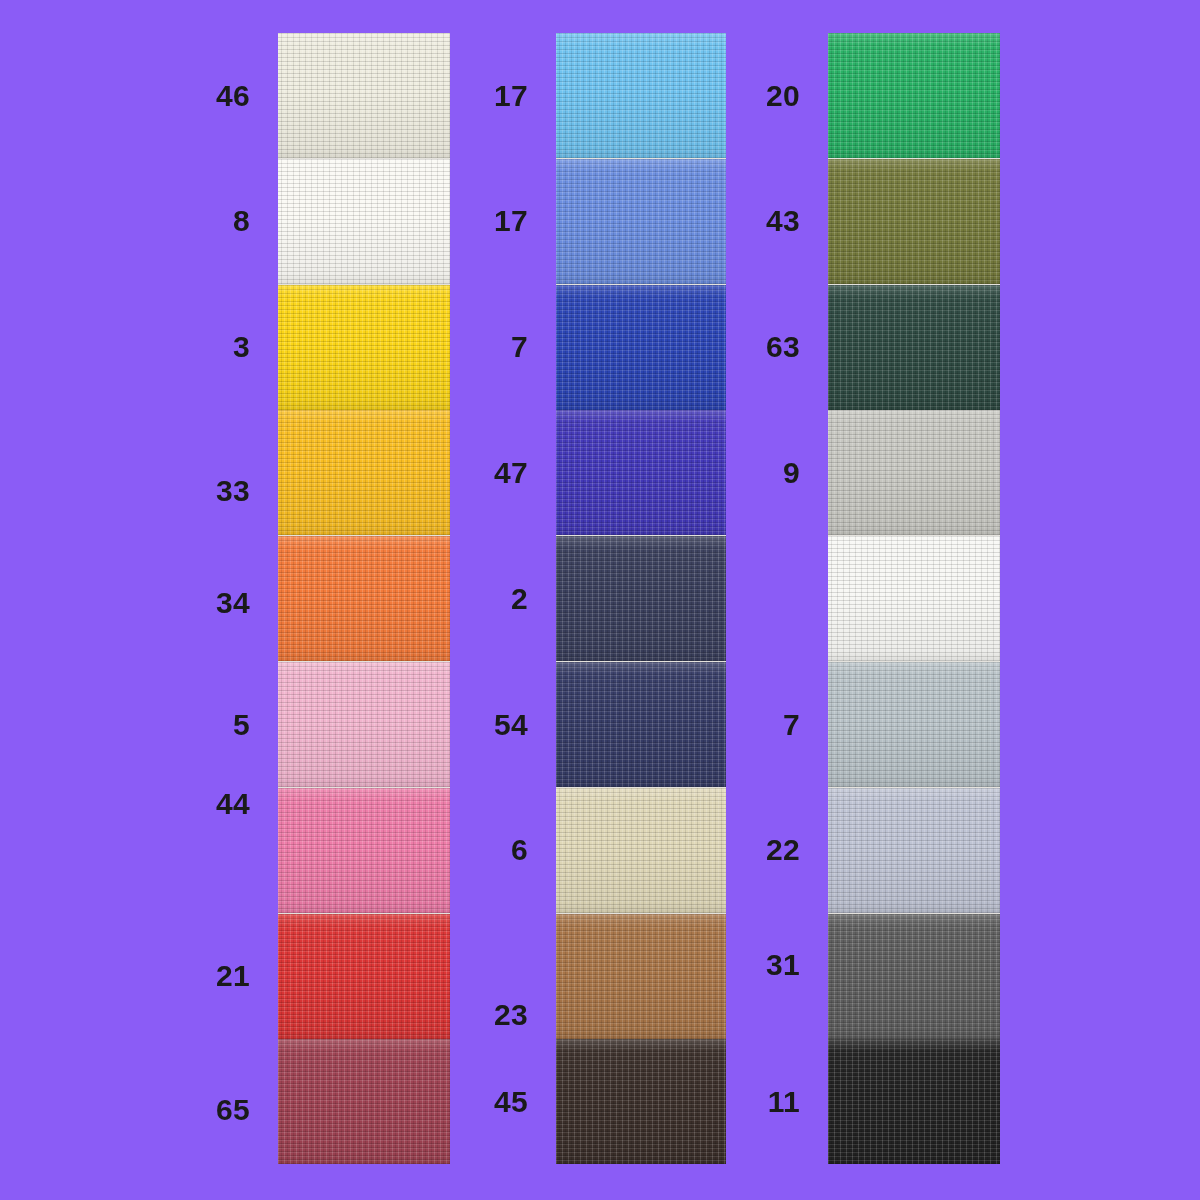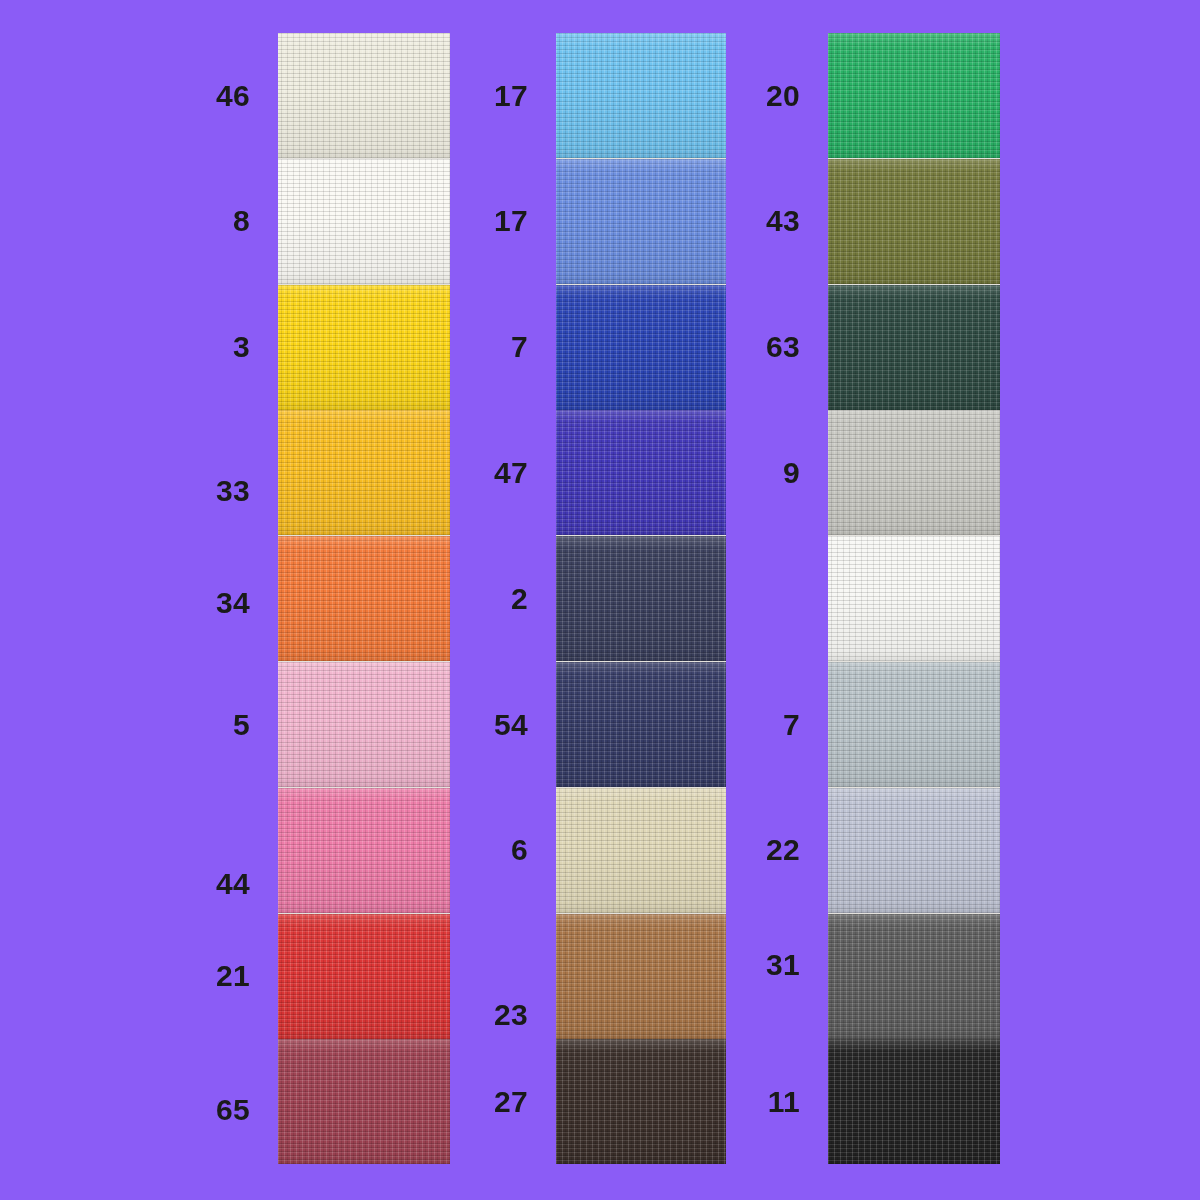--- a/index.html
+++ b/index.html
@@ -318,32 +318,32 @@
         <div class="weave-weft"></div>
         <div class="weave-shade"></div>
       </div>
     </div>
 <div class="swatch-label lab-col-1" style="top: 80.5px;">46</div>
     <div class="swatch-label lab-col-1" style="top: 206.3px;">8</div>
     <div class="swatch-label lab-col-1" style="top: 332.1px;">3</div>
     <div class="swatch-label lab-col-1" style="top: 462px; margin-top: 14px;">33</div>
     <div class="swatch-label lab-col-1" style="top: 588px;">34</div>
     <div class="swatch-label lab-col-1" style="top: 709.5px;">5</div>
-    <div class="swatch-label lab-col-1" style="top: 869px;">44</div>
+    <div class="swatch-label lab-col-1" style="top: 789px;">44</div>
     <div class="swatch-label lab-col-1" style="top: 961.1px;">21</div>
     <div class="swatch-label lab-col-1" style="top: 1086.9px; margin-top: 8px;">65</div>
     <div class="swatch-label lab-col-2" style="top: 80.5px;">17</div>
     <div class="swatch-label lab-col-2" style="top: 206.3px;">17</div>
     <div class="swatch-label lab-col-2" style="top: 332.1px;">7</div>
     <div class="swatch-label lab-col-2" style="top: 457.9px;">47</div>
     <div class="swatch-label lab-col-2" style="top: 583.7px;">2</div>
     <div class="swatch-label lab-col-2" style="top: 709.5px;">54</div>
     <div class="swatch-label lab-col-2" style="top: 835.3px;">6</div>
     <div class="swatch-label lab-col-2" style="top: 961.1px; margin-top: 39px;">23</div>
-    <div class="swatch-label lab-col-2" style="top: 1086.9px;">27</div>
+    <div class="swatch-label lab-col-2" style="top: 1086.9px;">45</div>
     <div class="swatch-label lab-col-3" style="top: 80.5px;">20</div>
     <div class="swatch-label lab-col-3" style="top: 206.3px;">43</div>
     <div class="swatch-label lab-col-3" style="top: 332.1px;">63</div>
     <div class="swatch-label lab-col-3" style="top: 457.9px;">9</div>
     <div class="swatch-label lab-col-3" style="top: 709.5px;">7</div>
     <div class="swatch-label lab-col-3" style="top: 835.3px;">22</div>
     <div class="swatch-label lab-col-3" style="top: 950px;">31</div>
     <div class="swatch-label lab-col-3" style="top: 1086.9px;">11</div>
   </div>
 

